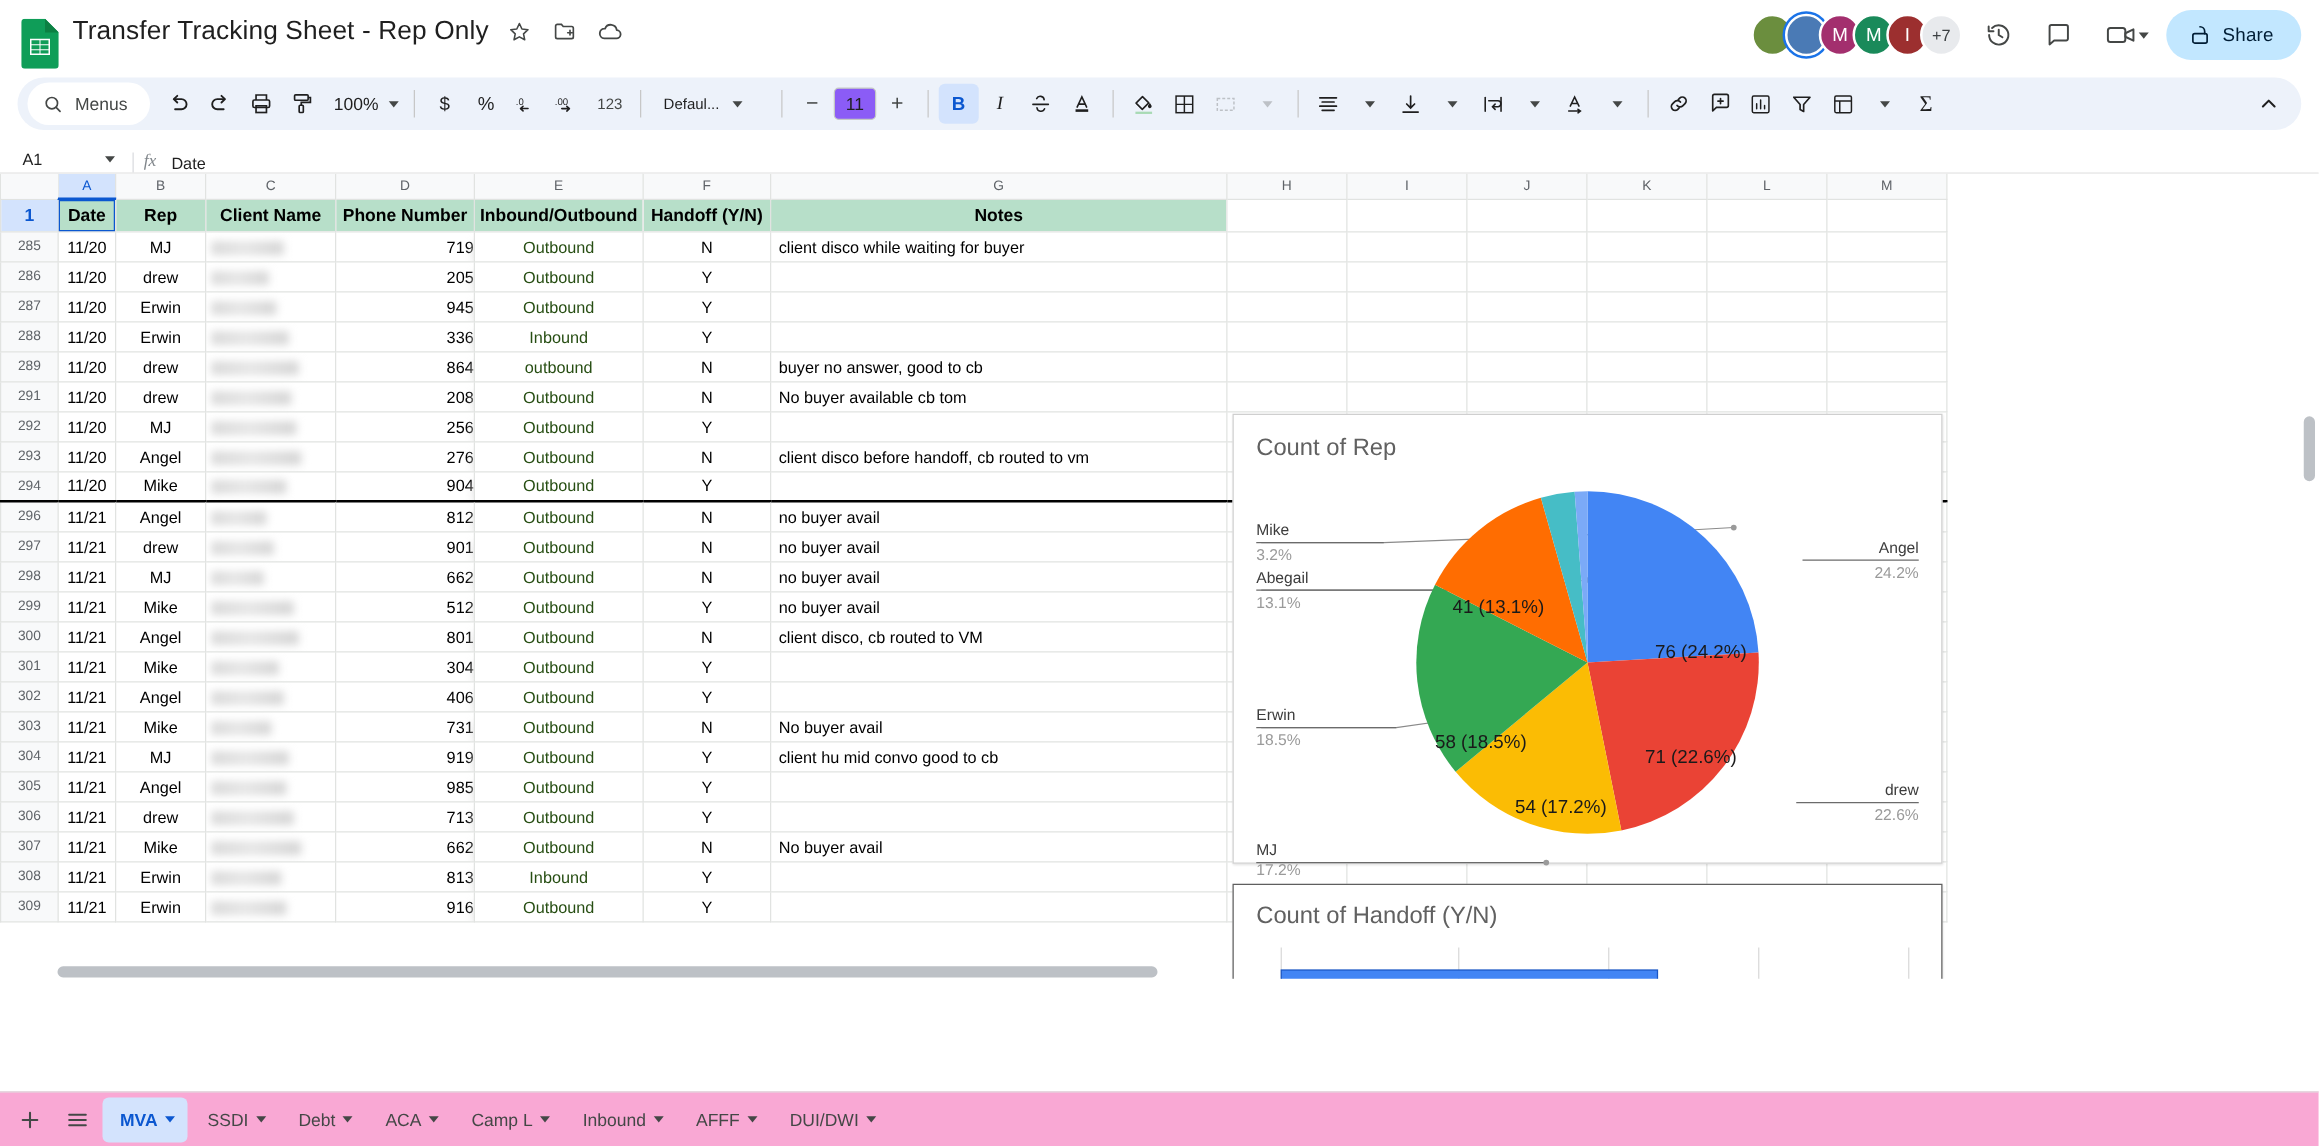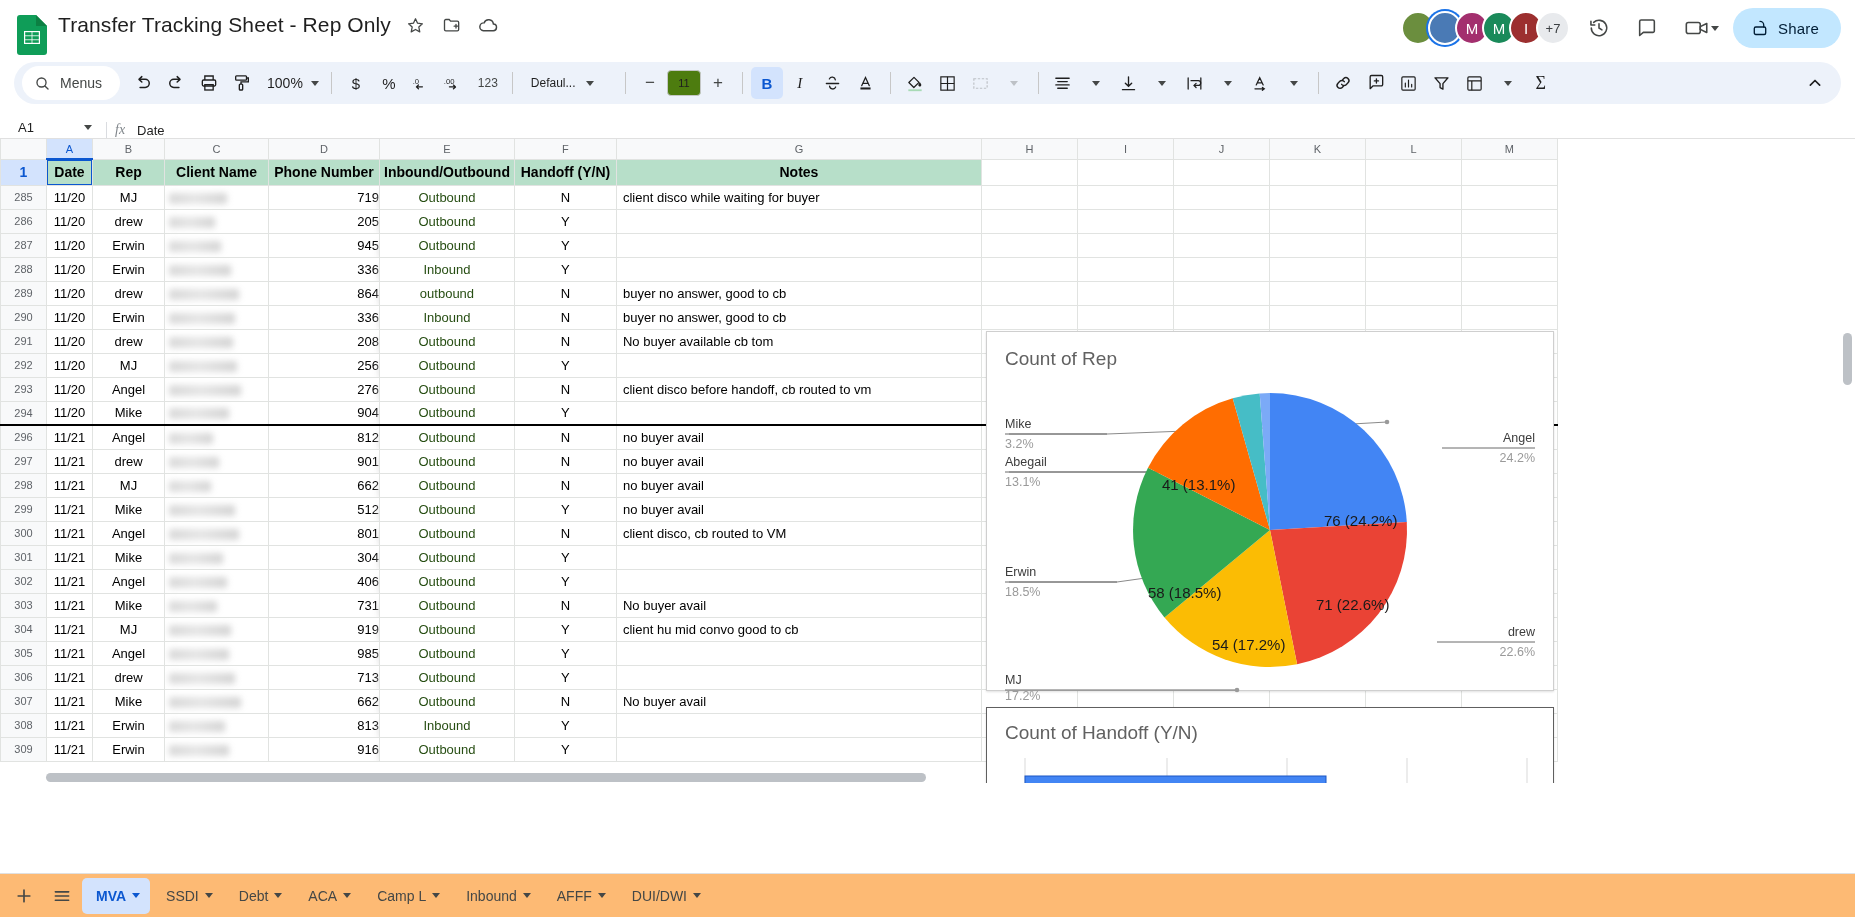--- a/index.html
+++ b/index.html
@@ -65,22 +65,22 @@
   .search-pill {
     background: #fff; border-radius: 17px; height: 34px; display: flex; align-items: center;
     gap: 9px; padding: 0 18px 0 12px; margin-right: 6px; cursor: pointer;
   }
   .search-pill span { font-size: 14px; color: #444746; }
   .zoom-ctl { display: flex; align-items: center; gap: 2px; padding: 0 4px 0 8px; height:32px; border-radius:5px; cursor:pointer; }
   .zoom-ctl span { font-size: 14px; color: #1f1f1f; }
   .font-ctl { display:flex; align-items:center; gap: 10px; padding: 0 6px 0 10px; height:32px; border-radius:5px; cursor:pointer; min-width: 96px;}
   .font-ctl span { font-size: 12px; color: #1f1f1f; }
   .fs-box {
-    width: 34px; height: 26px; border: 1px solid #c4c7c5; border-radius: 4px; background: #4d7c0f;
-    display:flex; align-items:center; justify-content:center; font-size: 11px; color: #1f1f1f;
+    width: 34px; height: 26px; border: 1px solid #c4c7c5; border-radius: 4px; background: #8b5cf6;
+    display:flex; align-items:center; justify-content:center; font-size: 14px; color: #1f1f1f;
   }
   .caret { width: 0; height: 0; border-left: 4px solid transparent; border-right: 4px solid transparent; border-top: 5px solid #444746; }
   .tb-collapse { position: absolute; right: 10px; }
 
   
   .formula-bar {
     height: 28px; display: flex; align-items: flex-end; border-bottom: 1px solid #e0e0e0; background: #fff;
     padding-left: 6px;
   }
   .namebox {
@@ -155,21 +155,21 @@
   .vscroll {
     position: absolute; right: 2px; top: 172px; width: 12px; height: 560px;
   }
   .vthumb { position:absolute; right:1px; top:22px; width: 9px; height: 52px; background:#bdc1c6; border-radius: 5px; }
   .hscroll { position: absolute; left: 46px; bottom: 0px; height: 12px; width: 940px; }
   .hthumb { position:absolute; left:0; top:2px; height: 9px; width: 880px; background:#bdc1c6; border-radius: 5px; }
 
   
   .tabbar {
     position:absolute; left:0; bottom:0; width: 1855px; height: 44px;
-    background:#fdba74; border-top: 1px solid #e0e0e0;
+    background:#f9a8d4; border-top: 1px solid #e0e0e0;
     display: flex; align-items: center; padding-left: 6px; gap: 2px;
   }
   .tab-ic { width: 36px; height: 36px; border-radius: 50%; display:flex; align-items:center; justify-content:center; color:#444746; cursor:pointer; }
   .sheet-tab {
     display: flex; align-items: center; gap: 6px; height: 36px; padding: 0 10px 0 14px;
     border-radius: 5px; font-size: 14px; color: #444746; cursor: pointer; white-space: nowrap;
   }
   .sheet-tab.active { background: #d3e3fd; color: #0b57d0; font-weight: 700; }
   .sheet-tab .caret { border-top-color: #444746; }
   .sheet-tab.active .caret { border-top-color: #0b57d0; }
@@ -614,36 +614,20 @@
             <td class="cell c-ho">N</td>
             <td class="cell c-notes">buyer no answer, good to cb</td>
             <td class="cell"></td>
             <td class="cell"></td>
             <td class="cell"></td>
             <td class="cell"></td>
             <td class="cell"></td>
             <td class="cell"></td>
           </tr>
           <tr class="datarow">
-            <td class="rowhdr">290</td>
-            <td class="cell c-date">11/20</td>
-            <td class="cell c-rep">Erwin</td>
-            <td class="cell c-client"><span class="blur" style="width:66px"></span></td>
-            <td class="cell c-phone"><span class="phone-wrap">336<span class="phone-mask"></span></span></td>
-            <td class="cell c-io">Inbound</td>
-            <td class="cell c-ho">N</td>
-            <td class="cell c-notes">buyer no answer, good to cb</td>
-            <td class="cell"></td>
-            <td class="cell"></td>
-            <td class="cell"></td>
-            <td class="cell"></td>
-            <td class="cell"></td>
-            <td class="cell"></td>
-          </tr>
-          <tr class="datarow">
             <td class="rowhdr">291</td>
             <td class="cell c-date">11/20</td>
             <td class="cell c-rep">drew</td>
             <td class="cell c-client"><span class="blur" style="width:64px"></span></td>
             <td class="cell c-phone"><span class="phone-wrap">208<span class="phone-mask"></span></span></td>
             <td class="cell c-io">Outbound</td>
             <td class="cell c-ho">N</td>
             <td class="cell c-notes">No buyer available cb tom</td>
             <td class="cell"></td>
             <td class="cell"></td>

